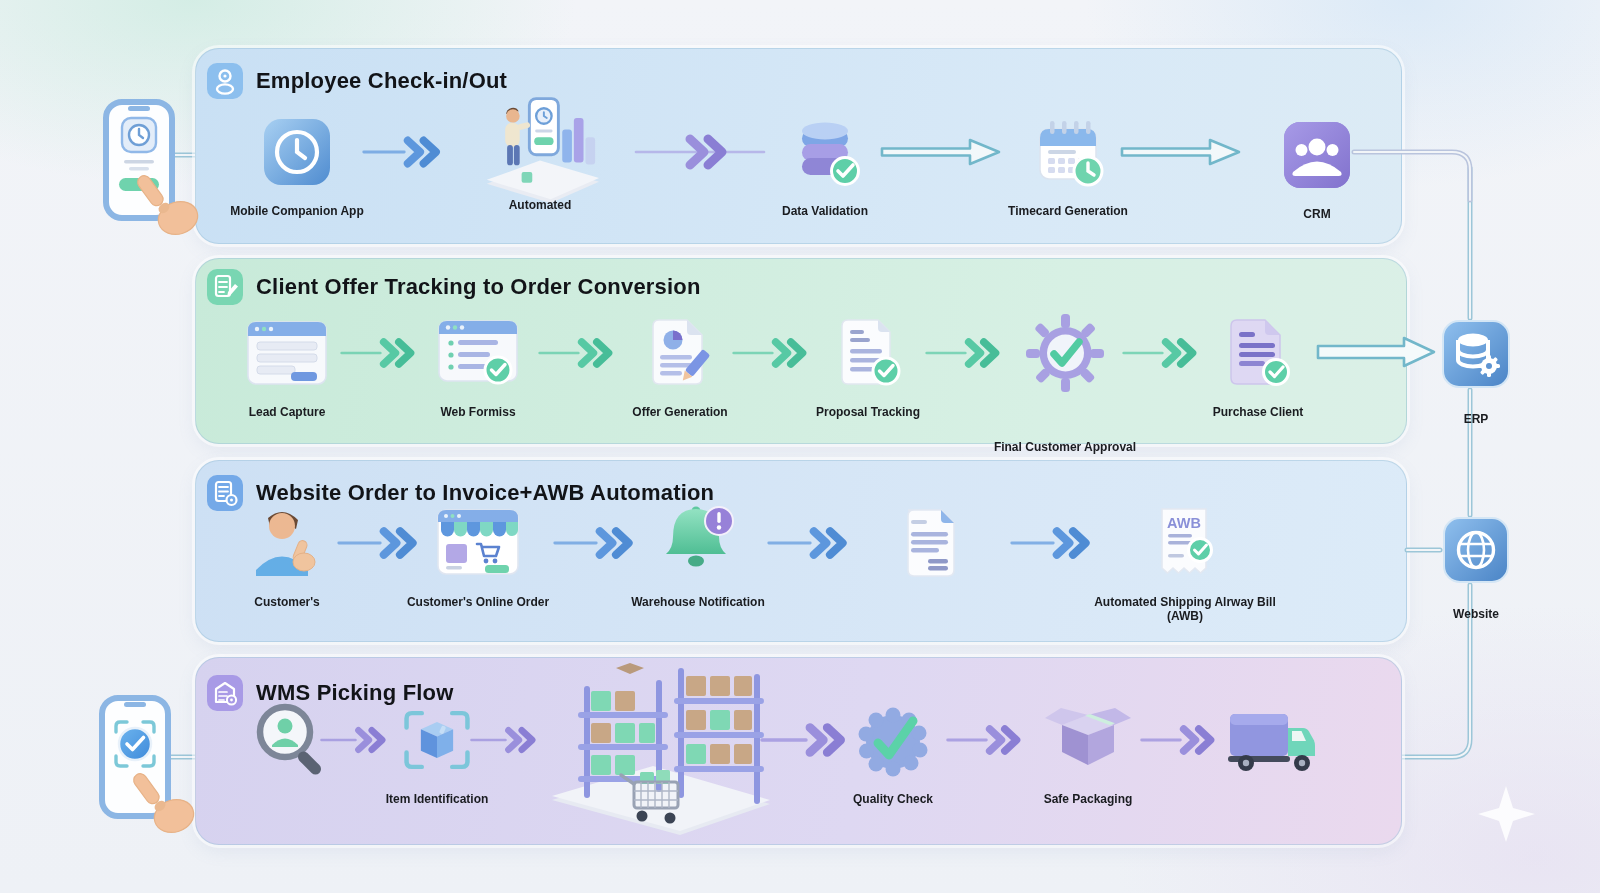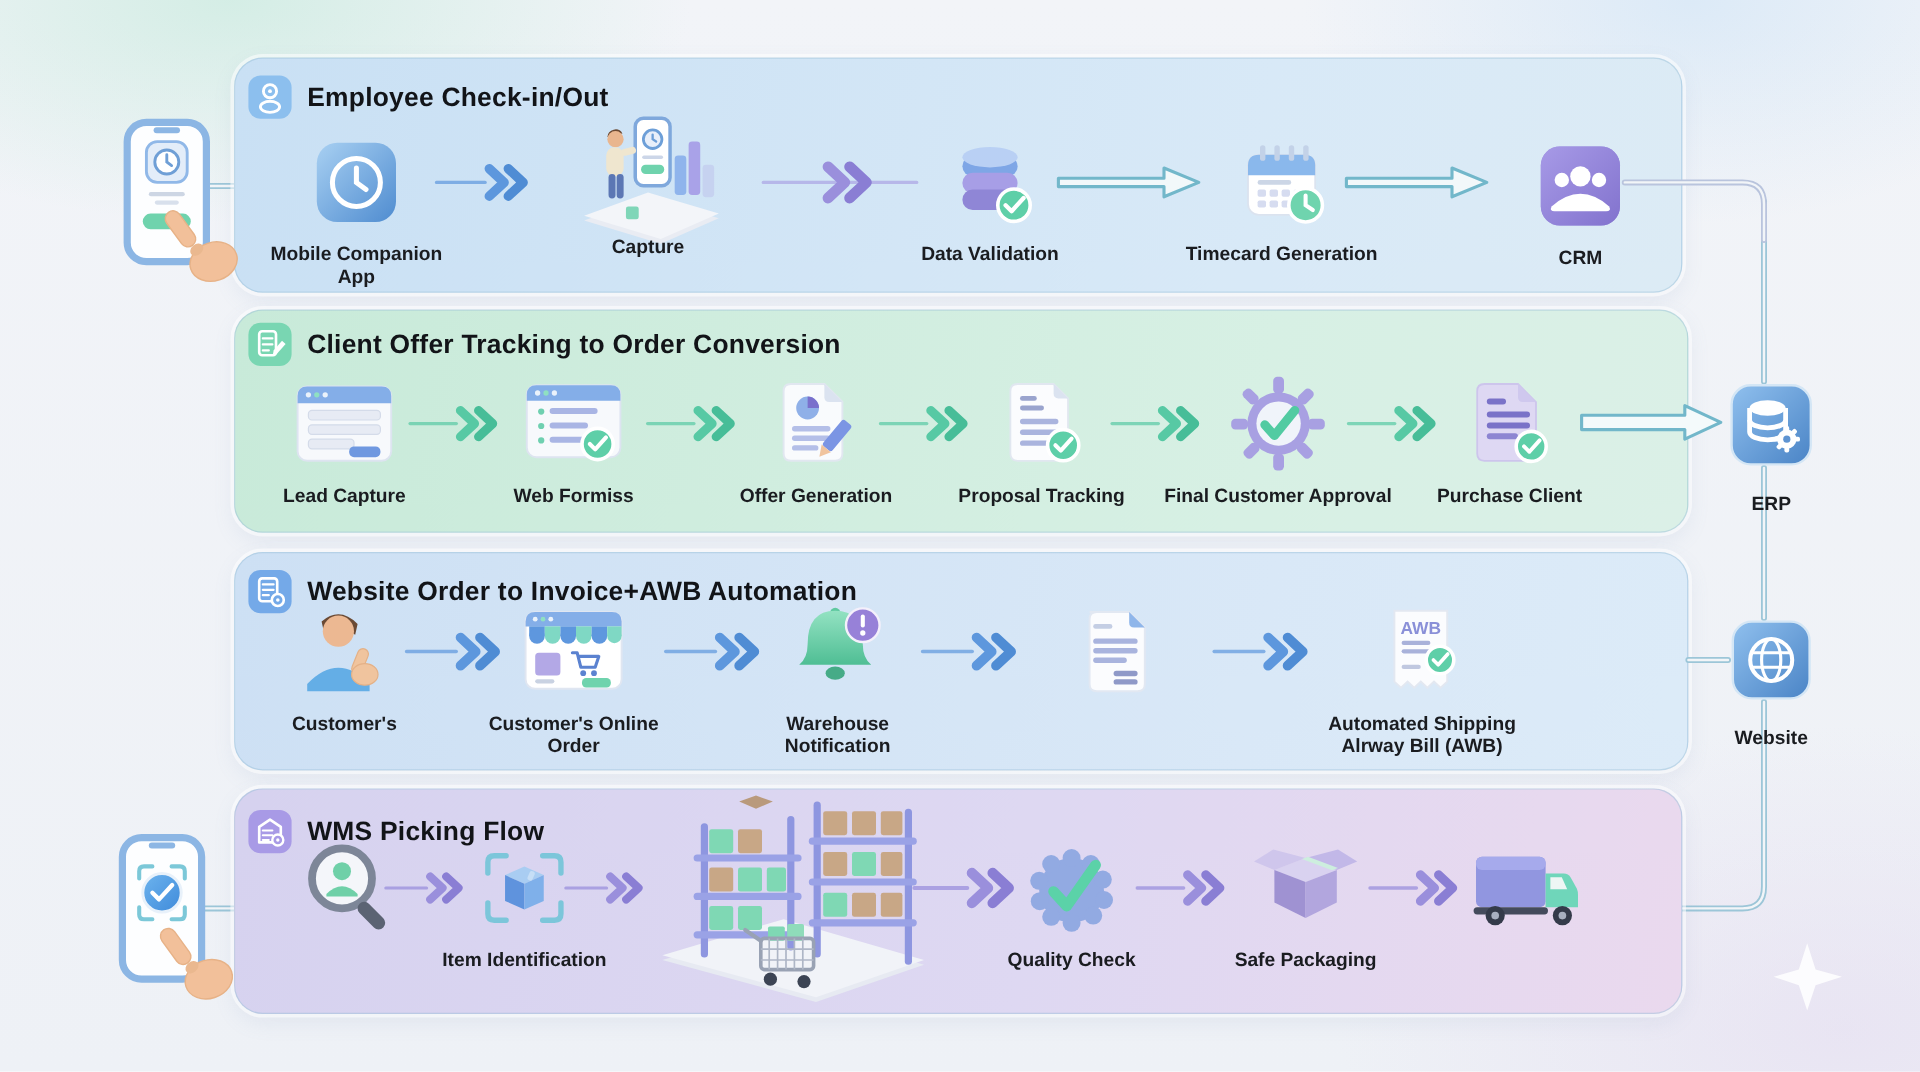--- a/index.html
+++ b/index.html
@@ -18,21 +18,21 @@
     box-shadow:0 0 0 3px rgba(255,255,255,.55), 0 6px 18px rgba(120,150,190,.12);
   }
   .lane-1{left:195px;top:48px;width:1205px;height:194px;background:linear-gradient(100deg,#c9e0f4,#d8e9f7 70%,#dcebf5);}
   .lane-2{left:195px;top:258px;width:1210px;height:184px;background:linear-gradient(100deg,#c8ead9,#d7f0e4 70%,#dbf0e7);}
   .lane-3{left:195px;top:460px;width:1210px;height:180px;background:linear-gradient(100deg,#cde0f4,#d9e8f7 70%,#dcebf8);}
   .lane-4{left:195px;top:657px;width:1205px;height:186px;background:linear-gradient(100deg,#d6d2ef,#ded8f2 55%,#ead9ee);}
   .lane-header{position:absolute;display:flex;align-items:center;gap:12px;z-index:2;}
   .lane-title{font-size:22px;font-weight:700;color:#121418;letter-spacing:.2px;}
   .item{position:absolute;display:flex;flex-direction:column;align-items:center;z-index:2;}
   .icon-area{height:96px;display:flex;align-items:center;justify-content:center;}
-  .item-label{margin-top:4px;font-size:16px;font-weight:600;text-align:center;line-height:1.18;color:#1a1c20;}
+  .item-label{margin-top:4px;font-size:12px;font-weight:600;text-align:center;line-height:1.18;color:#1a1c20;}
   .arrow{position:absolute;z-index:2;}
   .rnode{position:absolute;display:flex;flex-direction:column;align-items:center;width:96px;z-index:2;gap:16px;}
   .rnode .item-label{margin-top:6px;}
   .phone{position:absolute;z-index:2;}
   svg{display:block;}
   .overlay{position:absolute;left:0;top:0;z-index:0;pointer-events:none;}
   .overlay-top{position:absolute;left:0;top:0;z-index:3;pointer-events:none;}
 </style>
 </head>
 <body>
@@ -142,21 +142,21 @@
       <rect x="69" y="52" width="20" height="8" rx="4" fill="#6fd3ad"></rect>
       <path d="M40 28 a7 7 0 0 1 13 -3 l-13 3z" fill="#6b4a34"></path>
       <circle cx="47" cy="30" r="7" fill="#e9b68f"></circle>
       <rect x="52" y="39" width="13" height="6" rx="3" fill="#efe6cf" transform="rotate(-14 52 42)"></rect>
       <rect x="39" y="37" width="15" height="25" rx="7" fill="#efe6cf"></rect>
       <rect x="41" y="60" width="6" height="21" rx="3" fill="#5c77b4"></rect>
       <rect x="48" y="60" width="6" height="21" rx="3" fill="#5c77b4"></rect>
       <rect x="56" y="88" width="11" height="11" rx="2" fill="#7fd6b8"></rect>
     </svg>
   </div>
-  <div class="item-label">Capture</div>
+  <div class="item-label">Automated</div>
 </div>
 
 <div class="arrow" style="left:632px;top:132px;">
   <svg width="136" height="40" viewBox="0 0 136 40" fill="none">
     <path d="M4 20 H132" stroke="#a79ee2" stroke-width="2.6" stroke-linecap="round" opacity=".65"></path>
     <path d="M58 7 L72 20 L58 33" stroke="#9a8fdc" stroke-width="9" stroke-linecap="round" stroke-linejoin="round"></path>
     <path d="M76 7 L90 20 L76 33" stroke="#8a7ed4" stroke-width="9" stroke-linecap="round" stroke-linejoin="round"></path>
   </svg>
 </div>
 
@@ -340,21 +340,21 @@
 </div>
 
 <div class="arrow" style="left:925px;top:333px;">
   <svg width="84" height="40" viewBox="0 0 100 40" fill="none">
     <path d="M2 20 H48" stroke="#57c9a4" stroke-width="3.2" stroke-linecap="round" opacity=".7"></path>
     <path d="M52 7 L66 20 L52 33" stroke="#57c9a4" stroke-width="9" stroke-linecap="round" stroke-linejoin="round"></path>
     <path d="M70 7 L84 20 L70 33" stroke="#47bd98" stroke-width="9" stroke-linecap="round" stroke-linejoin="round"></path>
   </svg>
 </div>
 
-<div class="item" style="left:968px;top:305px;width:194px;">
+<div class="item" style="left:968px;top:305px;width:194px;gap:35px;">
   <div class="icon-area">
     <svg width="86" height="86" viewBox="0 0 86 86">
       <g fill="#a8a0e2">
         <rect x="39" y="4" width="9" height="14" rx="3.5"></rect>
         <rect x="39" y="68" width="9" height="14" rx="3.5"></rect>
         <rect x="4" y="39" width="14" height="9" rx="3.5"></rect>
         <rect x="68" y="39" width="14" height="9" rx="3.5"></rect>
         <rect x="39" y="4" width="9" height="14" rx="3.5" transform="rotate(45 43.5 43)"></rect>
         <rect x="39" y="68" width="9" height="14" rx="3.5" transform="rotate(45 43.5 43)"></rect>
         <rect x="4" y="39" width="14" height="9" rx="3.5" transform="rotate(45 43.5 43)"></rect>

